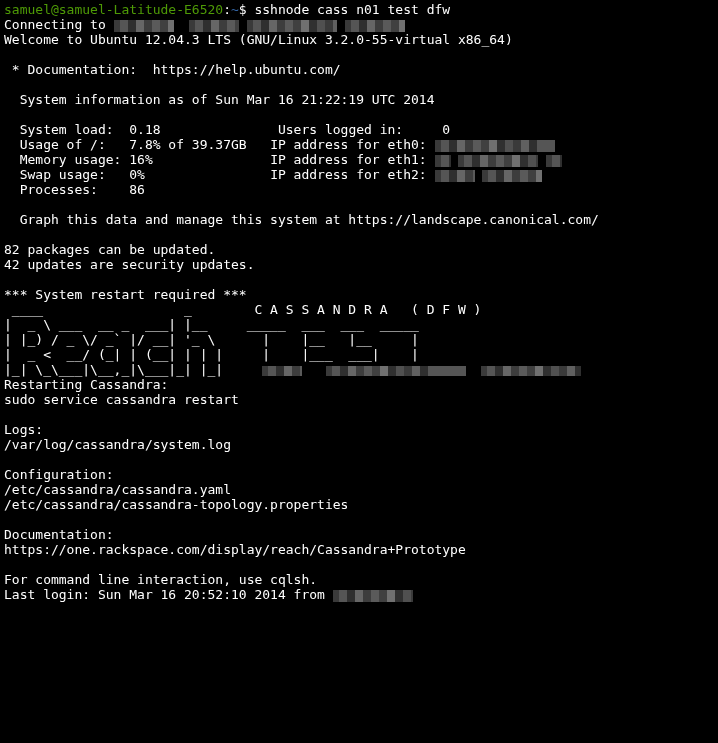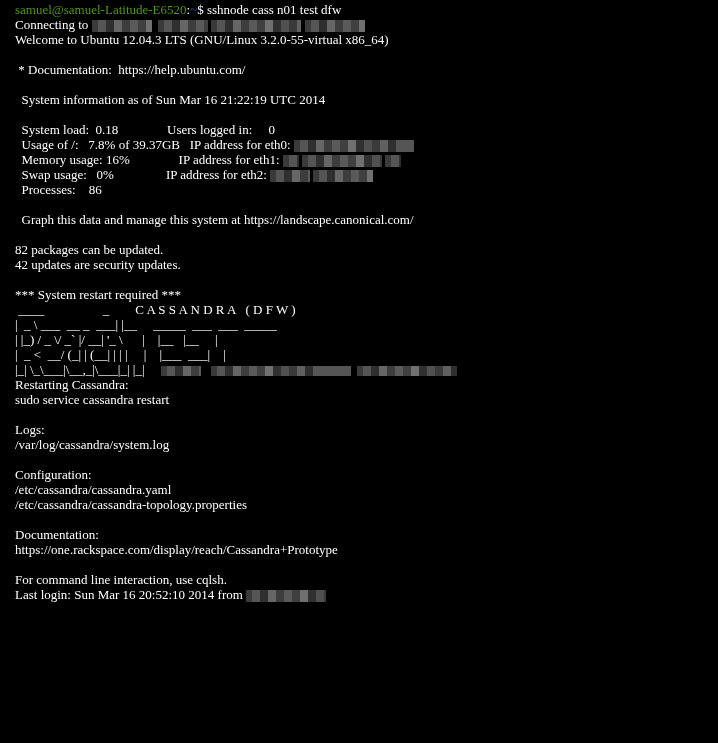--- a/index.html
+++ b/index.html
@@ -1,16 +1,16 @@
 <!DOCTYPE html>
 <html><head>
 <meta charset="utf-8">
 <style>
   html,body{margin:0;padding:0;background:#000;color:#fff;font-family:"DejaVu Sans Mono","Liberation Mono",Consolas,monospace;font-size:13px;line-height:15px;width:718px;height:743px;overflow:hidden;}
-  .term{white-space:pre;padding:2px 15px;font-family:Liberation Serif, serif;}
+  .term{white-space:pre;padding:2px 4px;}
   .green{color:#4e9a06;}
   .blue{color:#3465a4;}
   .redact{display:inline-block;vertical-align:middle;background:#000;position:relative;height:12px;}
   .redact::after{content:"";position:absolute;inset:0;
     background-image:
       linear-gradient(90deg,#3a3a3a 0 6px,#555 6px 14px,#2f2f2f 14px 22px,#666 22px 30px,#3d3d3d 30px 38px,#5a5a5a 38px 46px,#404040 46px 54px,#707070 54px 62px,#303030 62px 70px,#505050 70px 78px,#3a3a3a 78px 86px,#606060 86px 94px,#2f2f2f 94px 102px,#555 102px 110px);
     filter:blur(0.3px);
   }
 </style>
 </head>

